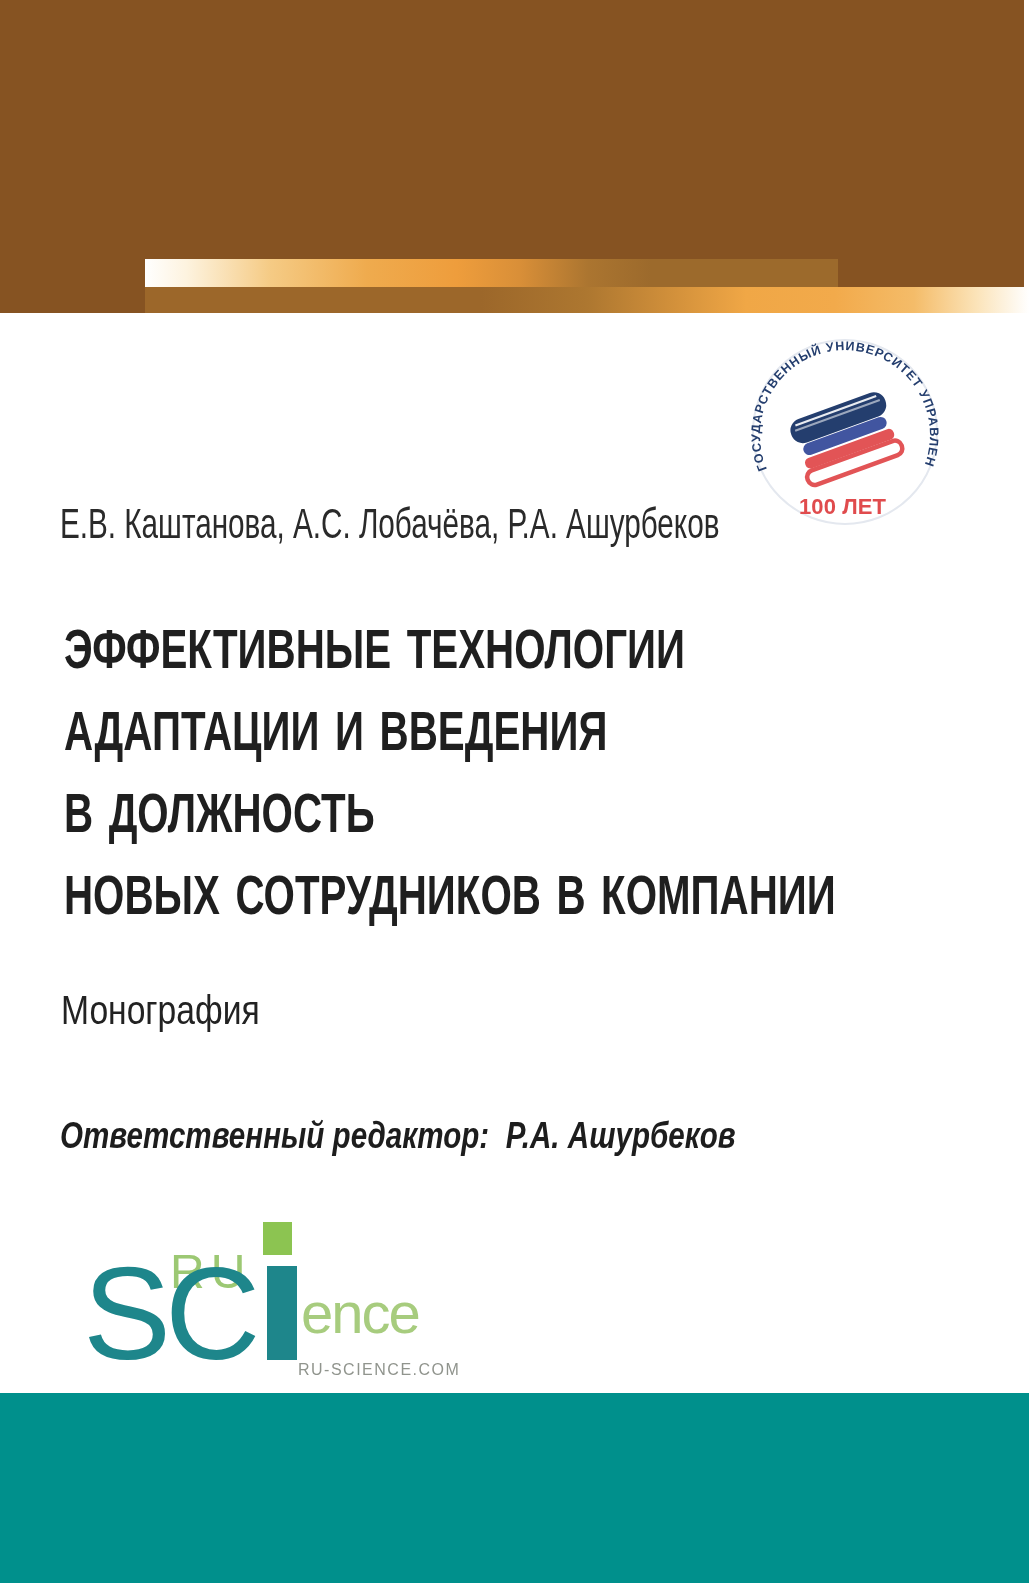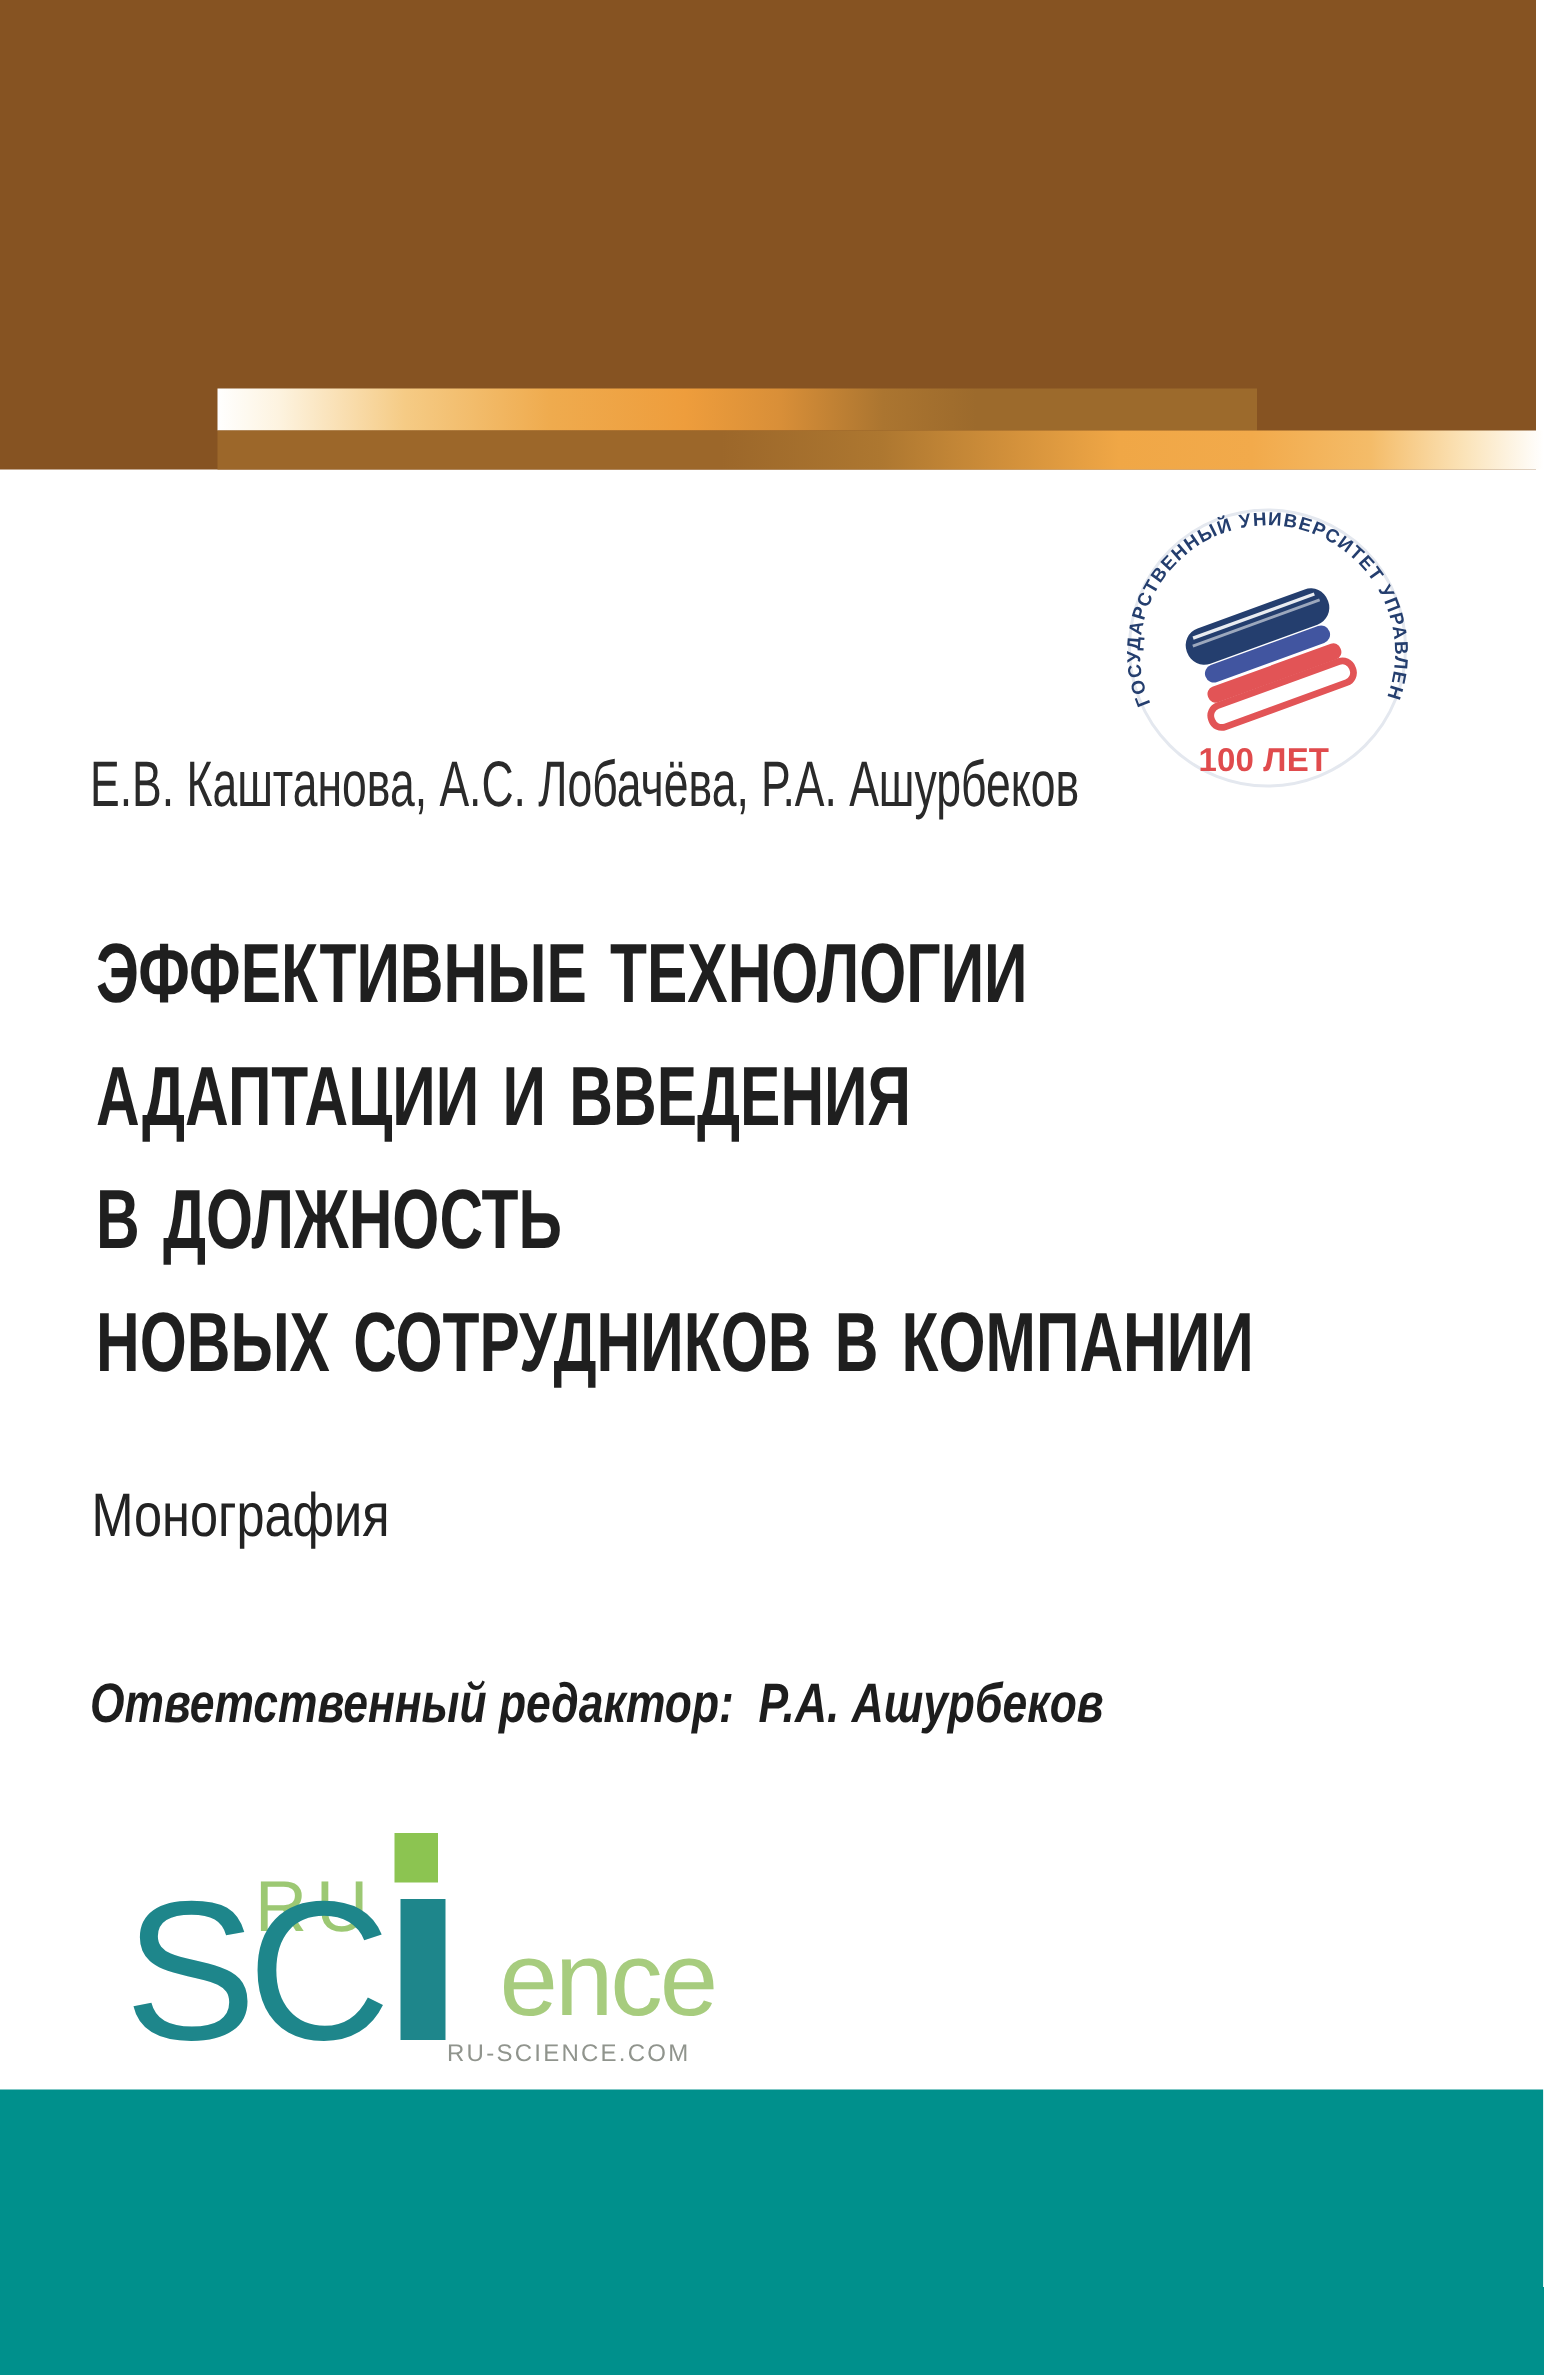--- a/index.html
+++ b/index.html
@@ -61,23 +61,22 @@
     position:absolute;left:83px;top:1248px;
     font-size:132px;font-weight:400;line-height:1;letter-spacing:-6px;
     color:var(--sci-teal,#1e868b);
   }
   .pub-ibar{
     position:absolute;left:267px;top:1266px;width:30px;height:94px;
     background:var(--sci-teal,#1e868b);
   }
   .pub-ence{
     position:absolute;left:301px;top:1284px;
-    font-size:70px;line-height:1;letter-spacing:-2px;
+    font-size:58px;line-height:1;letter-spacing:-2px;
     color:var(--ence-green,#a7cc7e);
-    margin-left:32px;
   }
   .pub-site{
     position:absolute;left:298px;top:1362px;
     font-size:16px;line-height:1;letter-spacing:1.5px;
     color:var(--site-gray,#90948d);
   }
   
   .footer-band{
     position:absolute;left:0;top:1393px;width:1029px;height:190px;
     background:var(--teal-band,#00908c);

